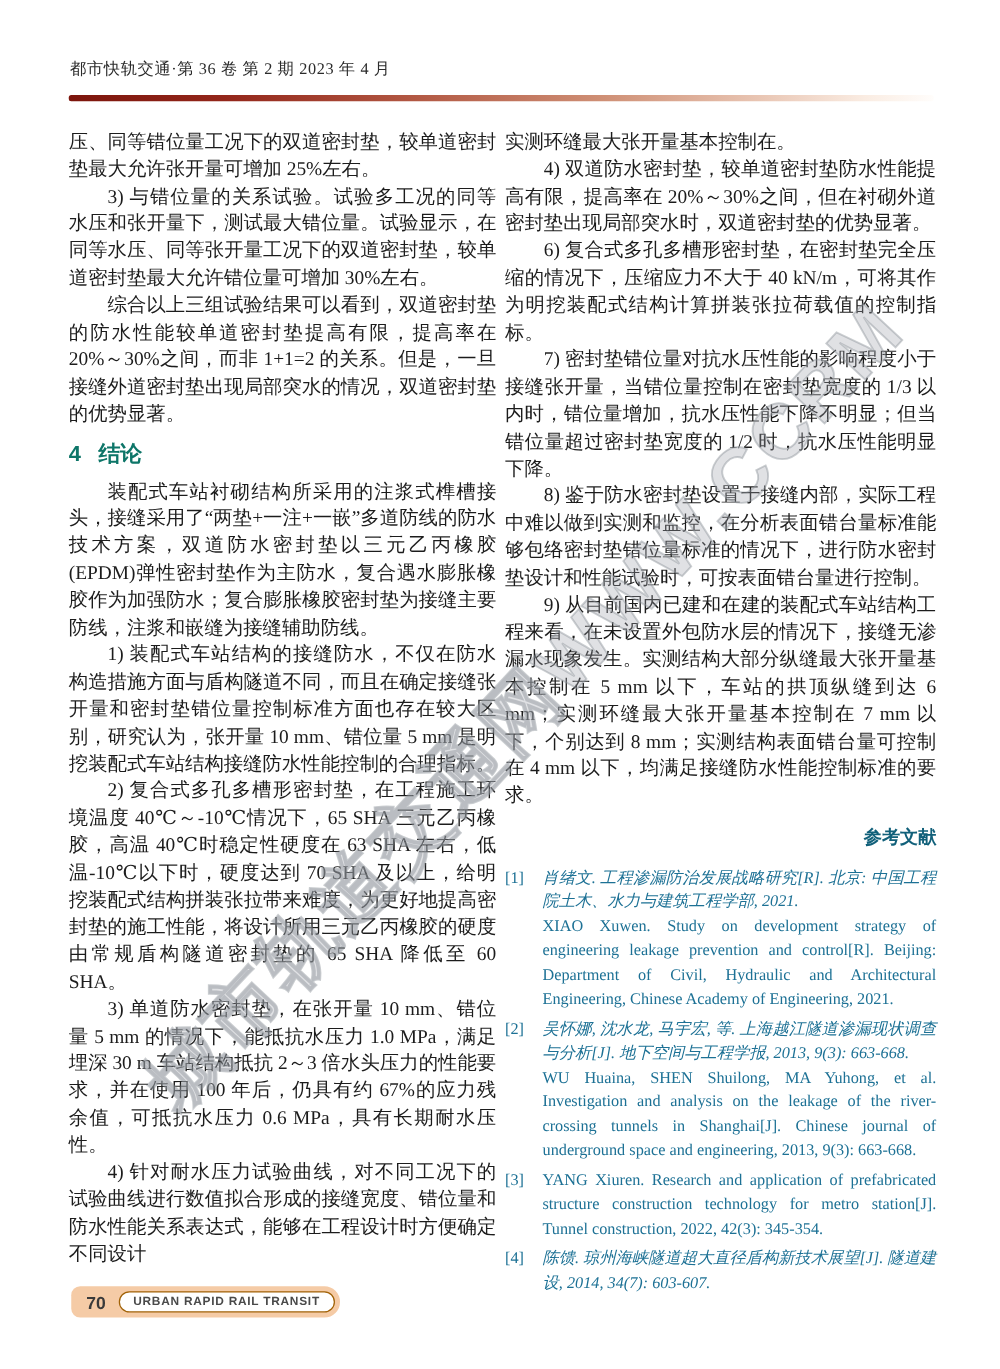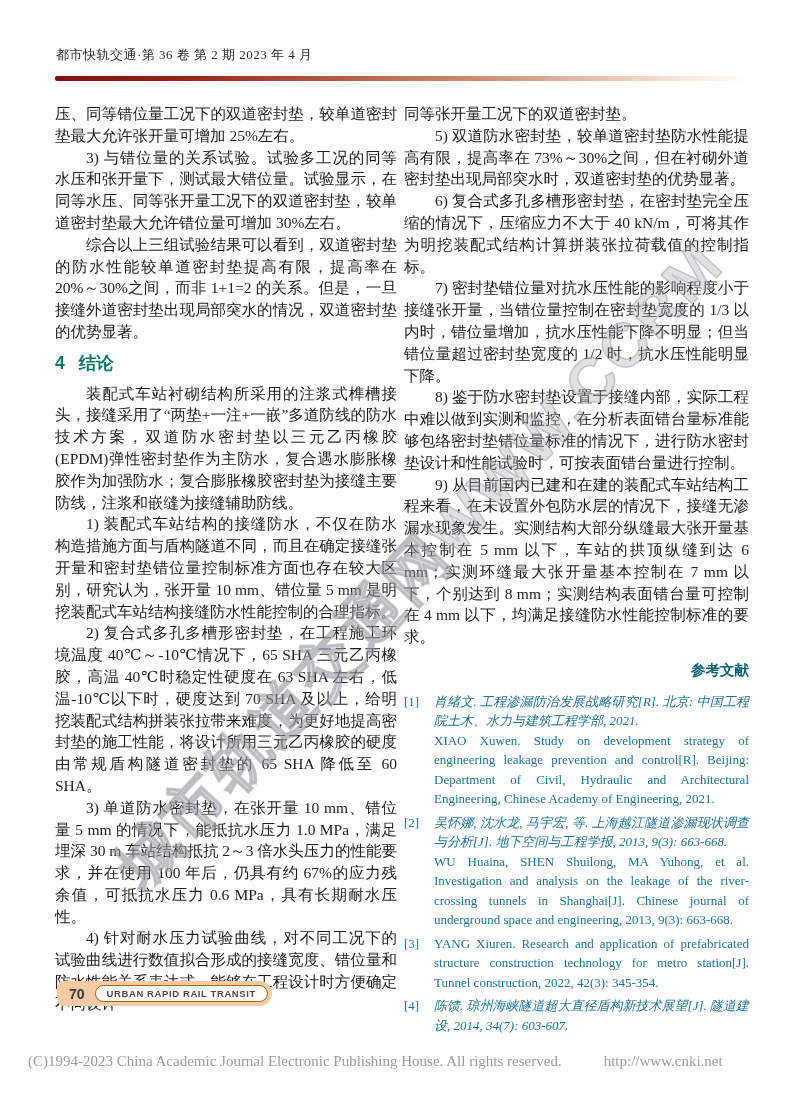--- a/index.html
+++ b/index.html
@@ -40,21 +40,21 @@
   .refs-heading{
     margin:12px 0 10px 0;font-size:14.5px;font-weight:bold;color:#11607a;
     font-family:"Liberation Sans","DejaVu Sans",sans-serif;text-align:right;
   }
   .ref-item{position:relative;margin:0 0 4px 0;padding-left:30px;font-size:13px;line-height:19.5px;color:#1d7195;}
   .ref-label{position:absolute;left:0;top:0;color:#1d7195;font-style:normal;}
   .ref-zh{font-style:italic;}
   .ref-en{font-style:normal;}
   
   .footer-badge{
-    position:absolute;left:57px;top:981px;height:25px;z-index:3;
+    position:absolute;left:57px;top:1029px;height:25px;z-index:3;
     display:flex;align-items:center;background:#f5cba6;
     border-radius:8px 14px 14px 8px;padding:0 4px 0 12px;
   }
   .page-num{
     font-family:"Liberation Sans","DejaVu Sans",sans-serif;
     font-size:14px;font-weight:bold;color:#3a3a3a;margin-right:10px;
   }
   .banner-pill{
     background:#ffffff;border:1px solid #a16207;border-radius:12px;
     padding:2px 11px;font-family:"Liberation Sans","DejaVu Sans",sans-serif;
@@ -84,22 +84,22 @@
     <h2 class="section-heading"><span class="sec-num">4</span><span>结论</span></h2>
 
     <p class="body-p indent">装配式车站衬砌结构所采用的注浆式榫槽接头，接缝采用了“两垫+一注+一嵌”多道防线的防水技术方案，双道防水密封垫以三元乙丙橡胶(EPDM)弹性密封垫作为主防水，复合遇水膨胀橡胶作为加强防水；复合膨胀橡胶密封垫为接缝主要防线，注浆和嵌缝为接缝辅助防线。</p>
     <p class="body-p indent">1) 装配式车站结构的接缝防水，不仅在防水构造措施方面与盾构隧道不同，而且在确定接缝张开量和密封垫错位量控制标准方面也存在较大区别，研究认为，张开量 10 mm、错位量 5 mm 是明挖装配式车站结构接缝防水性能控制的合理指标。</p>
     <p class="body-p indent">2) 复合式多孔多槽形密封垫，在工程施工环境温度 40℃～-10℃情况下，65 SHA 三元乙丙橡胶，高温 40℃时稳定性硬度在 63 SHA 左右，低温-10℃以下时，硬度达到 70 SHA 及以上，给明挖装配式结构拼装张拉带来难度，为更好地提高密封垫的施工性能，将设计所用三元乙丙橡胶的硬度由常规盾构隧道密封垫的 65 SHA 降低至 60 SHA。</p>
     <p class="body-p indent">3) 单道防水密封垫，在张开量 10 mm、错位量 5 mm 的情况下，能抵抗水压力 1.0 MPa，满足埋深 30 m 车站结构抵抗 2～3 倍水头压力的性能要求，并在使用 100 年后，仍具有约 67%的应力残余值，可抵抗水压力 0.6 MPa，具有长期耐水压性。</p>
     <p class="body-p indent">4) 针对耐水压力试验曲线，对不同工况下的试验曲线进行数值拟合形成的接缝宽度、错位量和防水性能关系表达式，能够在工程设计时方便确定不同设计</p>
   </div>
 
   <div class="col col-right">
-    <p class="body-p">同等张开量工况下的双道密封垫。</p>
-    <p class="body-p indent">5) 双道防水密封垫，较单道密封垫防水性能提高有限，提高率在 73%～30%之间，但在衬砌外道密封垫出现局部突水时，双道密封垫的优势显著。</p>
+    <p class="body-p">实测环缝最大张开量基本控制在。</p>
+    <p class="body-p indent">4) 双道防水密封垫，较单道密封垫防水性能提高有限，提高率在 20%～30%之间，但在衬砌外道密封垫出现局部突水时，双道密封垫的优势显著。</p>
     <p class="body-p indent">6) 复合式多孔多槽形密封垫，在密封垫完全压缩的情况下，压缩应力不大于 40 kN/m，可将其作为明挖装配式结构计算拼装张拉荷载值的控制指标。</p>
     <p class="body-p indent">7) 密封垫错位量对抗水压性能的影响程度小于接缝张开量，当错位量控制在密封垫宽度的 1/3 以内时，错位量增加，抗水压性能下降不明显；但当错位量超过密封垫宽度的 1/2 时，抗水压性能明显下降。</p>
     <p class="body-p indent">8) 鉴于防水密封垫设置于接缝内部，实际工程中难以做到实测和监控，在分析表面错台量标准能够包络密封垫错位量标准的情况下，进行防水密封垫设计和性能试验时，可按表面错台量进行控制。</p>
     <p class="body-p indent">9) 从目前国内已建和在建的装配式车站结构工程来看，在未设置外包防水层的情况下，接缝无渗漏水现象发生。实测结构大部分纵缝最大张开量基本控制在 5 mm 以下，车站的拱顶纵缝到达 6 mm；实测环缝最大张开量基本控制在 7 mm 以下，个别达到 8 mm；实测结构表面错台量可控制在 4 mm 以下，均满足接缝防水性能控制标准的要求。</p>
 
     <h3 class="refs-heading">参考文献</h3>
 
     <div class="ref-item">
       <span class="ref-label">[1]</span>
       <div class="ref-zh">肖绪文. 工程渗漏防治发展战略研究[R]. 北京: 中国工程院土木、水力与建筑工程学部, 2021.</div>
@@ -118,17 +118,14 @@
       <span class="ref-label">[4]</span>
       <div class="ref-zh">陈馈. 琼州海峡隧道超大直径盾构新技术展望[J]. 隧道建设, 2014, 34(7): 603-607.</div>
     </div>
   </div>
 
   <div class="footer-badge">
     <span class="page-num">70</span>
     <span class="banner-pill">URBAN RAPID RAIL TRANSIT</span>
   </div>
 
-  <div class="copyright-line">
-    <span>(C)1994-2023 China Academic Journal Electronic Publishing House. All rights reserved.</span><span class="cnki-url">http://www.cnki.net</span>
-  </div>
 
 </div>
 
 </body></html>

